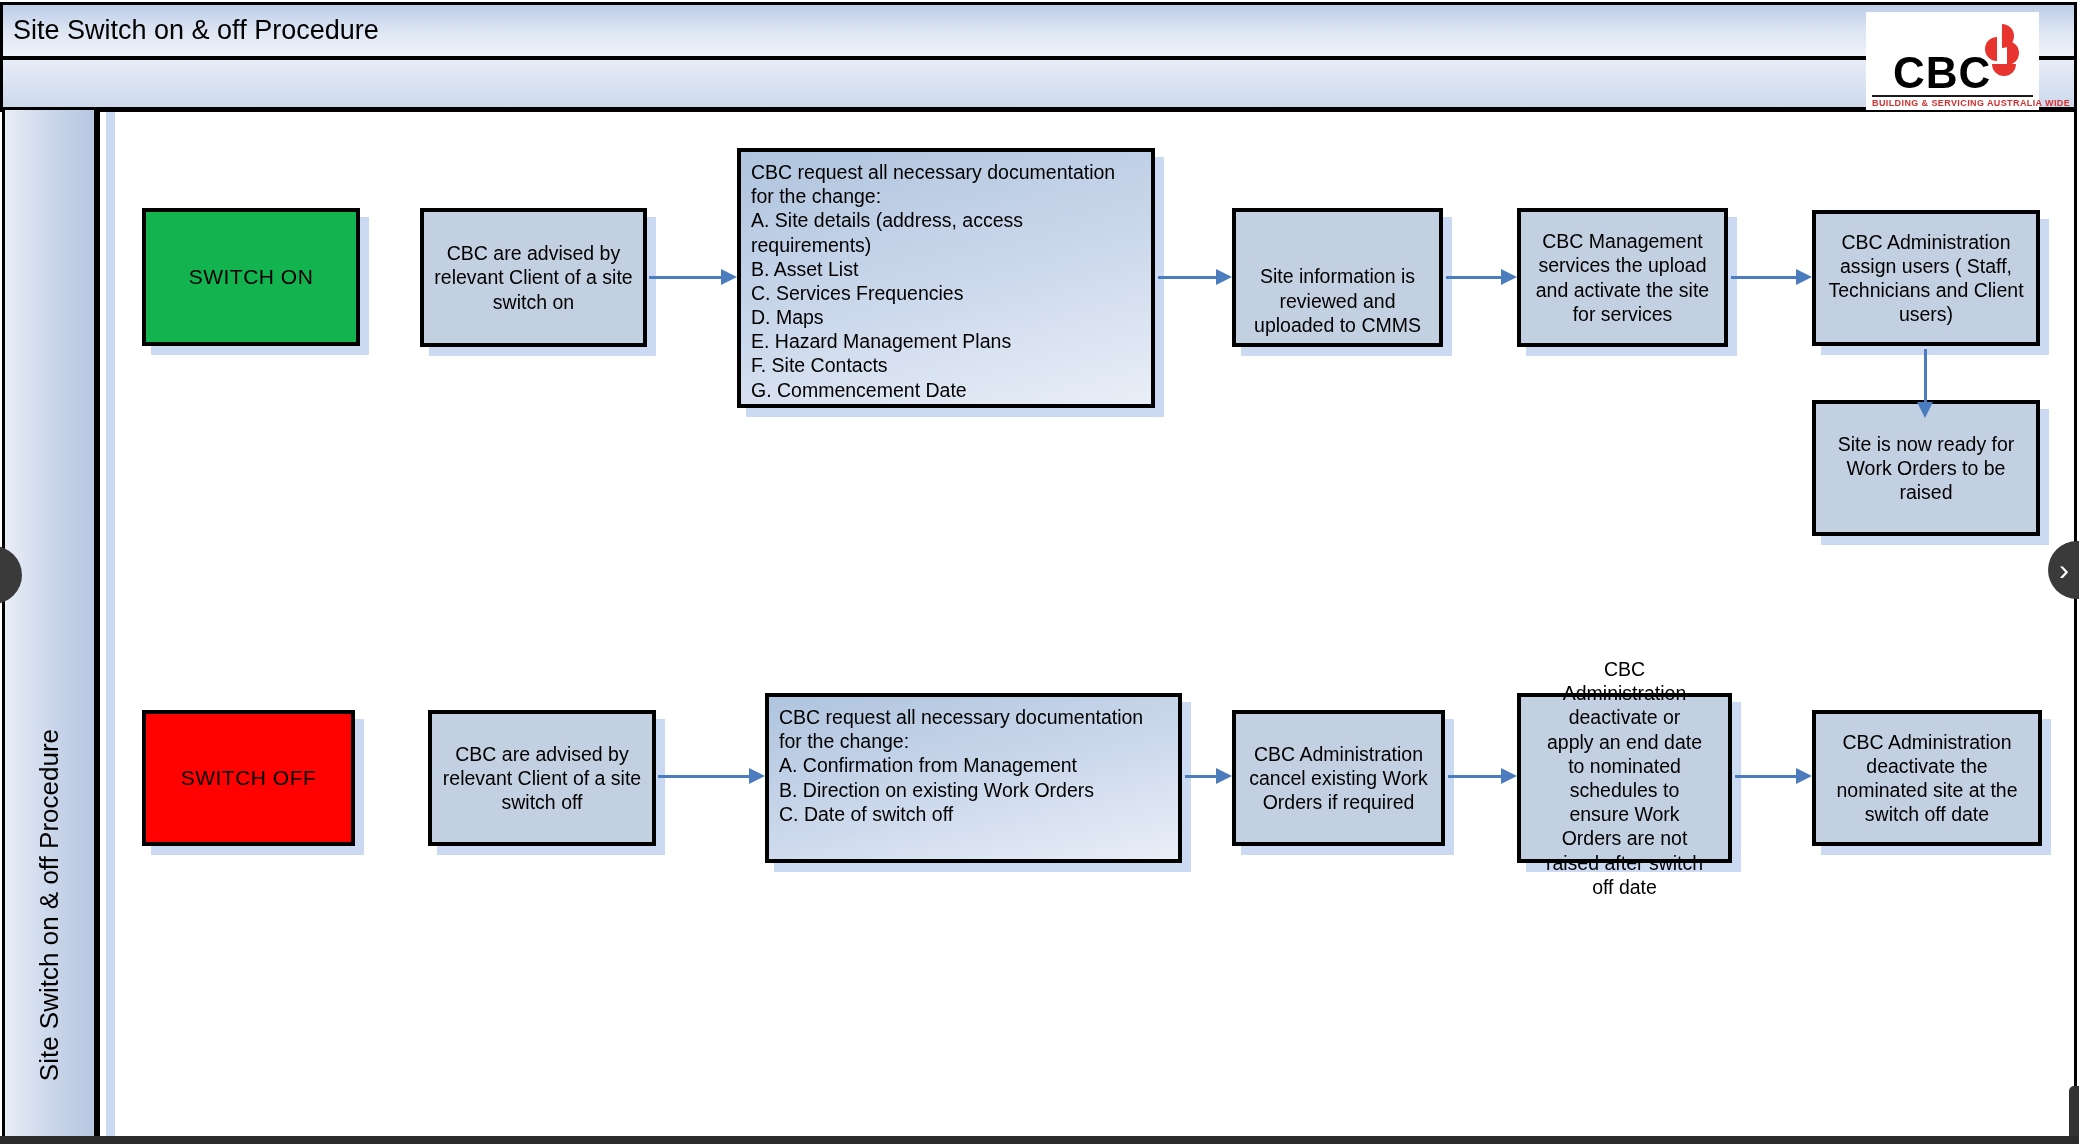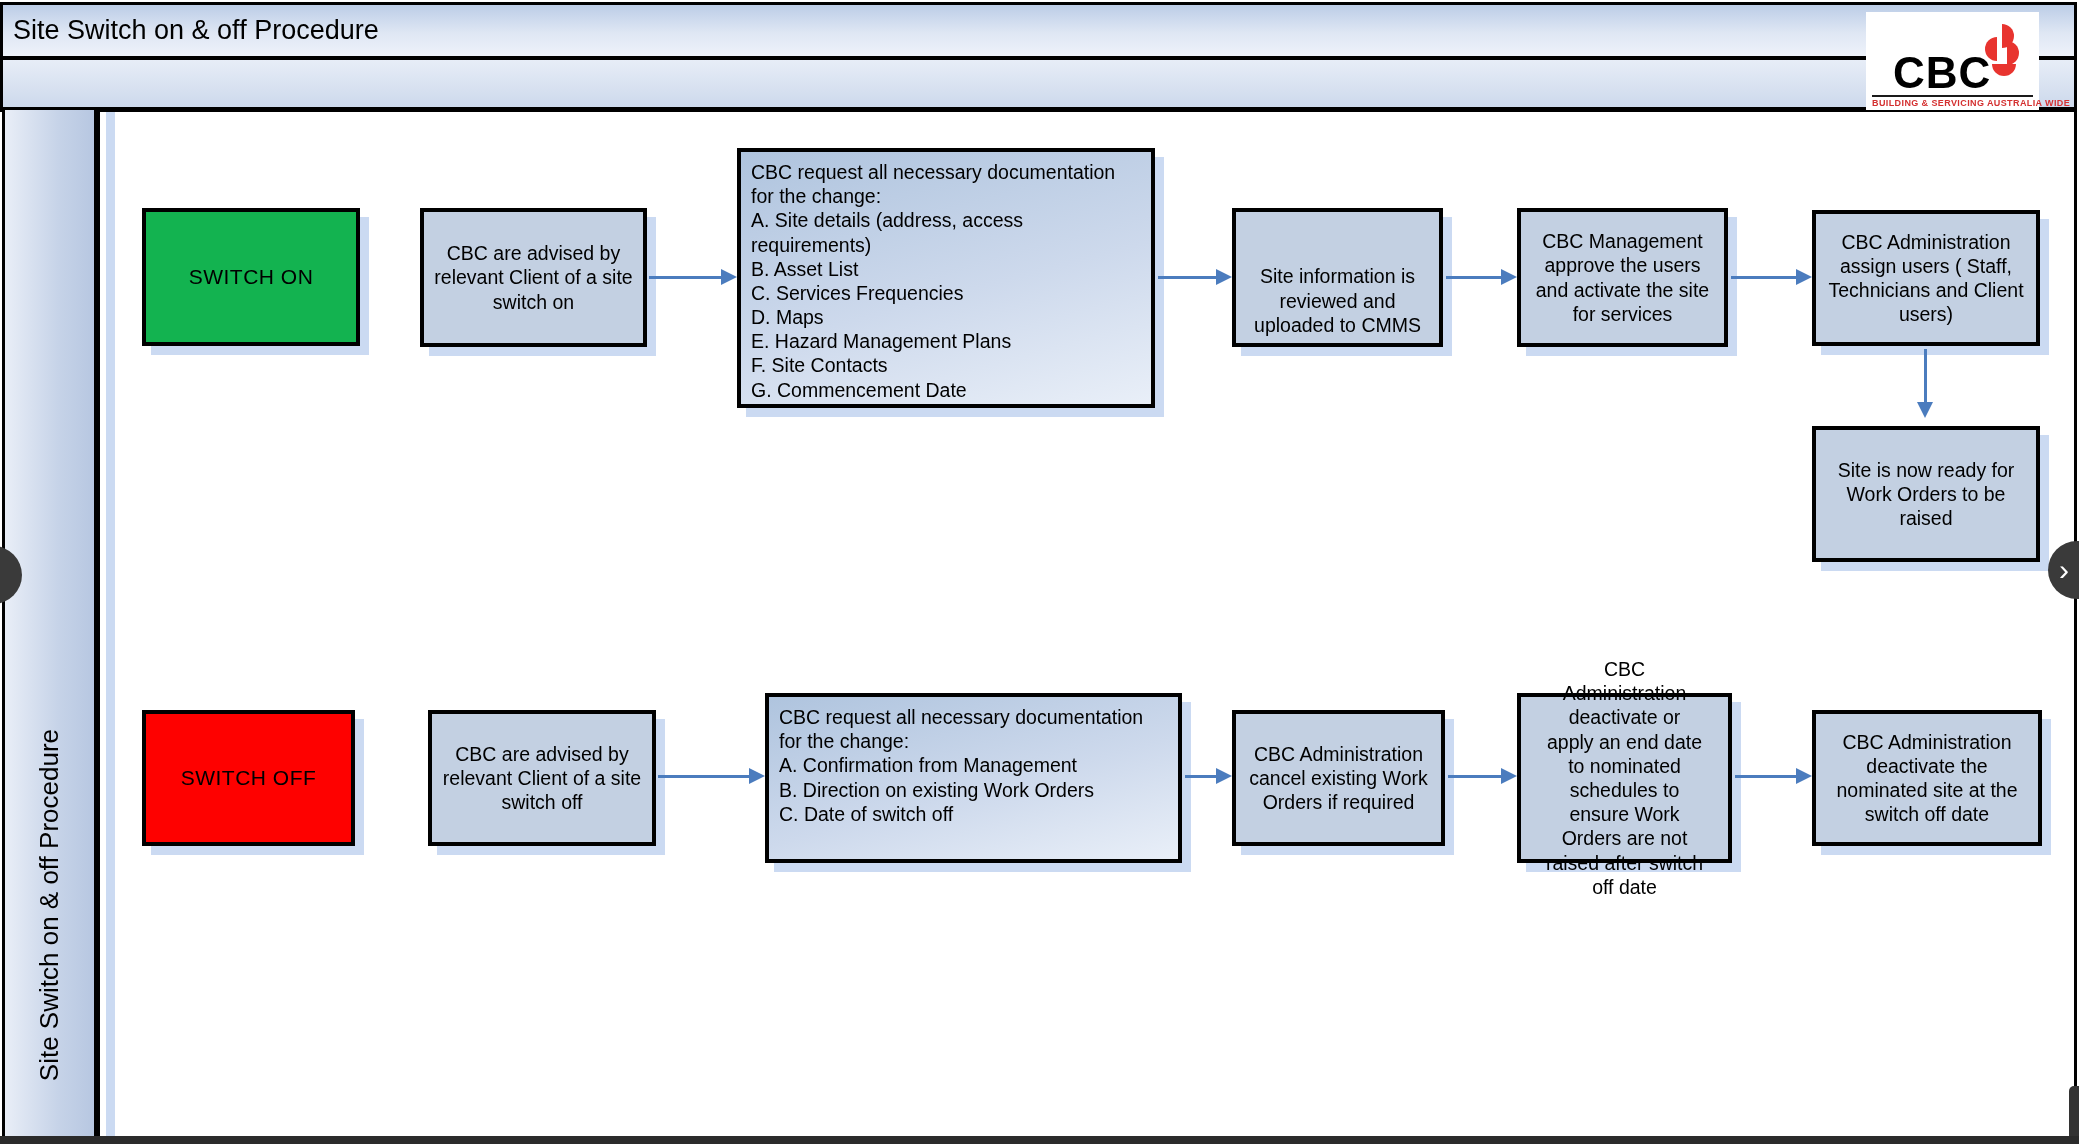--- a/index.html
+++ b/index.html
@@ -151,28 +151,28 @@
     <li>F. Site Contacts</li>
     <li>G. Commencement Date</li>
   </ul>
 </div>
 
 <div class="node" style="left:1232px;top:208px;width:211px;height:139px;align-items:flex-end;">
   <span>Site information is reviewed and uploaded to CMMS</span>
 </div>
 
 <div class="node" style="left:1517px;top:208px;width:211px;height:139px;">
-  <span>CBC Management approve the users and activate the site for services</span>
+  <span>CBC Management services the upload and activate the site for services</span>
 </div>
 
 <div class="node" style="left:1812px;top:210px;width:228px;height:136px;">
   <span>CBC Administration assign users ( Staff, Technicians and Client users)</span>
 </div>
 
-<div class="node" style="left:1812px;top:426px;width:228px;height:136px;">
+<div class="node" style="left:1812px;top:400px;width:228px;height:136px;">
   <span>Site is now ready for Work Orders to be raised</span>
 </div>
 
 <div class="harrow" style="left:649px;top:276px;width:73px;"></div>
 <div class="harrow" style="left:1158px;top:276px;width:59px;"></div>
 <div class="harrow" style="left:1446px;top:276px;width:56px;"></div>
 <div class="harrow" style="left:1731px;top:276px;width:66px;"></div>
 <div class="varrow" style="left:1924px;top:349px;height:54px;"></div>
 
 <div class="node node-start node-red" style="left:142px;top:710px;width:213px;height:136px;">

